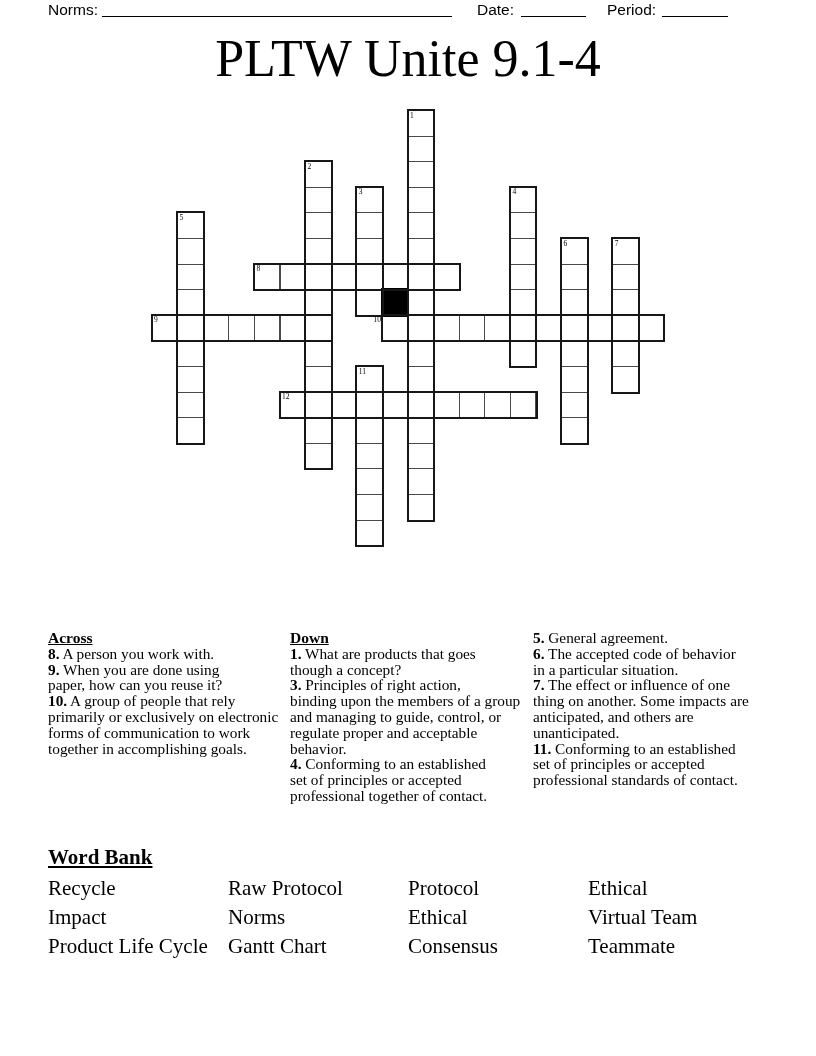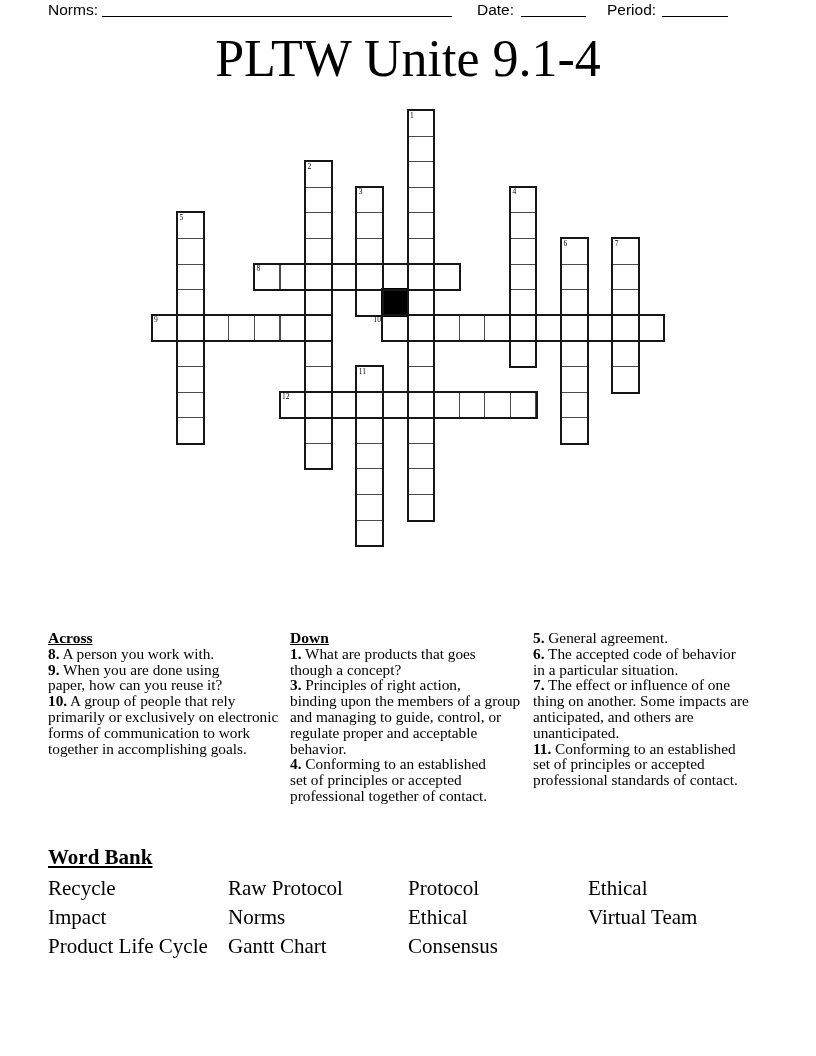--- a/index.html
+++ b/index.html
@@ -230,13 +230,14 @@
     <div>Raw Protocol</div>
     <div>Protocol</div>
     <div>Ethical</div>
     <div>Impact</div>
     <div>Norms</div>
     <div>Ethical</div>
     <div>Virtual Team</div>
     <div>Product Life Cycle</div>
     <div>Gantt Chart</div>
     <div>Consensus</div>
+    <div>Teammate</div>
   </div>
 
 </body></html>

